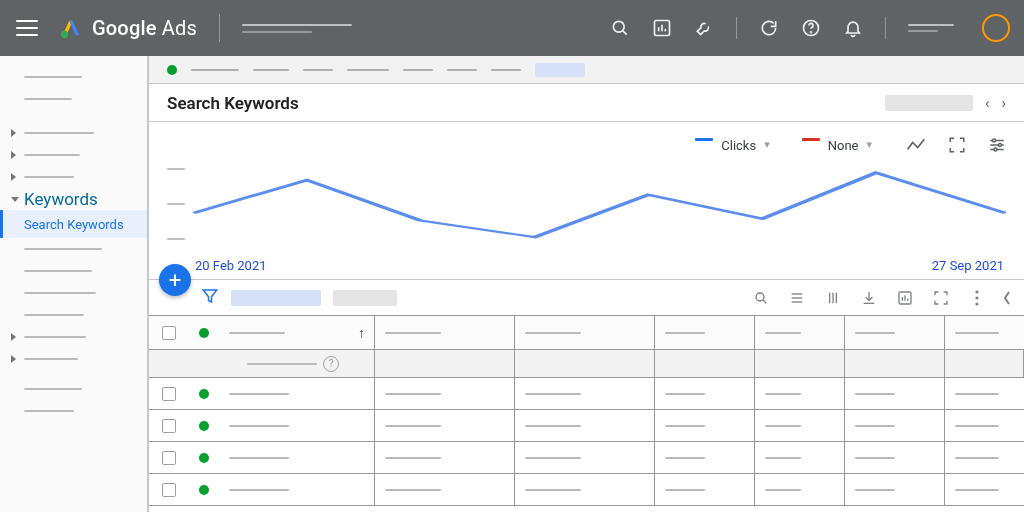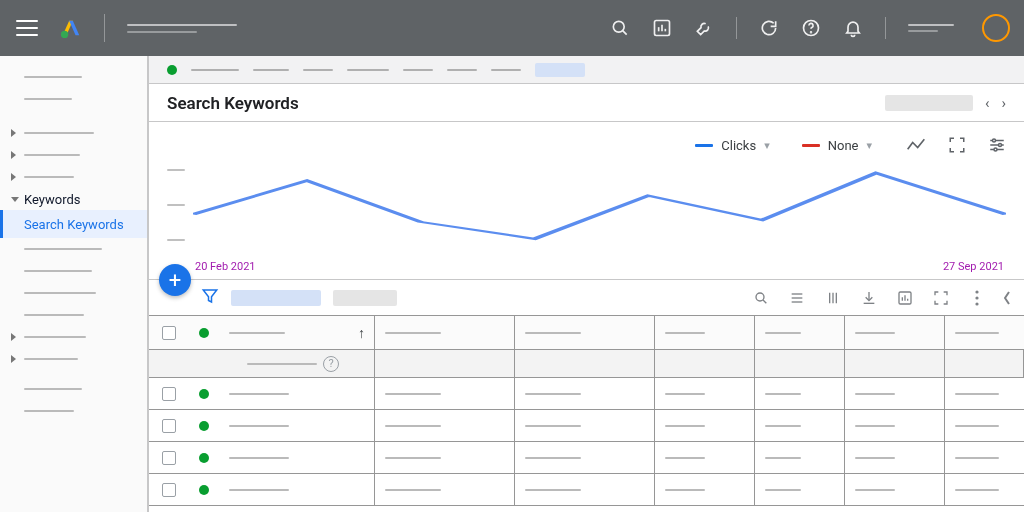--- a/index.html
+++ b/index.html
@@ -42,52 +42,52 @@
   .avatar-ring{width:28px;height:28px;border-radius:50%;border:2px solid var(--orange);margin-left:6px}
 
   
   .shell{display:flex;height:calc(512px - 56px);}
   .sidebar{width:148px;background:var(--sidebar-bg);border-right:1px solid var(--border);padding-top:8px}
   .sb-group{padding:2px 0}
   .sb-line{height:22px;display:flex;align-items:center;padding-left:24px;position:relative}
   .sb-line.caret::before{content:"";position:absolute;left:11px;width:0;height:0;border-top:4px solid transparent;border-bottom:4px solid transparent;border-left:5px solid #777}
   .sb-line.caret.open::before{border-left:4px solid transparent;border-right:4px solid transparent;border-top:5px solid #777;border-bottom:none;}
   .sb-dash{height:2px;background:#bababa;border-radius:2px}
-  .sb-text{font-size:13px;color:#0f172a;}
+  .sb-text{font-size:17px;color:#0369a1;}
   .sb-sub{height:28px;display:flex;align-items:center;padding-left:24px;font-size:13px;color:var(--nav-blue);}
   .sb-sub.active{background:#e8f0fe;position:relative}
   .sb-sub.active::before{content:"";position:absolute;left:0;top:0;bottom:0;width:3px;background:var(--nav-blue)}
 
   
   .main{flex:1;display:flex;flex-direction:column;overflow:hidden;background:#fff;border-left:1px solid var(--border)}
   .crumbs{height:28px;border-bottom:1px solid var(--border);display:flex;align-items:center;padding-left:18px;gap:14px;background:#f2f2f3}
   .dot-g{width:10px;height:10px;border-radius:50%;background:var(--green)}
   .cdash{height:2px;background:#b0b0b0;border-radius:2px}
   .cpill{height:14px;border-radius:2px;background:var(--pill-blue)}
 
   .title-row{height:38px;border-bottom:1px solid var(--border);display:flex;align-items:center;padding:0 18px;gap:12px;background:#fff}
   .title{font-size:17px;font-weight:600;color:#202124}
   .title-row .spacer{flex:1}
   .tr-pill{height:16px;width:88px;background:#e5e5e5;border-radius:2px}
   .chev{color:#5f6368;font-size:15px}
 
   
   .chart{height:158px;border-bottom:1px solid var(--border);background:#fff;position:relative;padding:10px 18px 6px 18px;display:flex;flex-direction:column}
   .metric-bar{display:flex;align-items:center;justify-content:flex-end;gap:20px;height:26px}
-  .metric-sel{display:flex;align-items:center;gap:8px;font-size:13px;color:#3c4043;padding:2px 6px;border-radius:2px}
+  .metric-sel{display:flex;align-items:flex-start;gap:8px;font-size:13px;color:#3c4043;padding:2px 6px;border-radius:2px}
   .metric-sel .sw{width:18px;height:3px;border-radius:1px}
   .metric-sel .dd{color:#9aa0a6;font-size:11px}
   .mini-icons{display:flex;align-items:center;gap:22px;color:var(--dark-icon);margin-left:8px}
   .mini-icons svg{display:block}
   .axis{display:flex;flex-direction:column;justify-content:space-around;width:26px;gap:12px}
   .axis span{display:block;height:2px;background:#c0c0c0;border-radius:2px;width:18px}
   .chart-body{flex:1;display:flex}
   .plot{flex:1;position:relative}
   .plot svg{position:absolute;inset:0;width:100%;height:100%}
-  .x-dates{display:flex;justify-content:space-between;font-size:11px;color:#a21caf;padding-left:28px;padding-right:2px;margin-top:8px}
+  .x-dates{display:flex;justify-content:space-between;font-size:13px;color:#1d4ed8;padding-left:28px;padding-right:2px;margin-top:8px}
 
   
   .tblbar{height:36px;border-bottom:1px solid var(--grid-border);display:flex;align-items:center;padding-left:52px;padding-right:14px;gap:12px;position:relative;background:#fff}
   .fab{position:absolute;left:10px;top:-16px;width:32px;height:32px;border-radius:50%;background:var(--blue);color:#fff;display:flex;align-items:center;justify-content:center;font-size:22px;box-shadow:0 2px 4px rgba(0,0,0,.25)}
   .funnel{color:var(--nav-blue)}
   .pill{height:16px;border-radius:2px}
   .pill.blue{background:var(--pill-blue)}
   .pill.grey{background:var(--pill-grey)}
   .tblbar .spacer{flex:1}
   .tblicons{display:flex;align-items:center;gap:18px;color:var(--dark-icon)}
@@ -132,20 +132,21 @@
       <span></span>
     </div>
   <div class="logo-wrap">
     <div class="logo">
       <svg viewBox="0 0 24 24" width="22" height="22">
         <path d="M3 20 L10 4 L14 4 L7 20 Z" fill="#fbbc04"></path>
         <path d="M14 4 L21 20 L17 20 L10 4 Z" fill="#4285f4"></path>
         <circle cx="5" cy="19" r="4" fill="#34a853"></circle>
       </svg>
     </div>
+    <div class="brand"><b>Google</b><span> Ads</span></div>
   </div>
   <div class="hdiv"></div>
   <div style="display:flex;flex-direction:column;gap:5px">
     <div class="hline" style="width:110px"></div>
     <div class="hline" style="width:70px;opacity:.6"></div>
   </div>
   <div class="spacer"></div>
   <div class="hicons">
     <div class="grp">
       <div class="hi">

